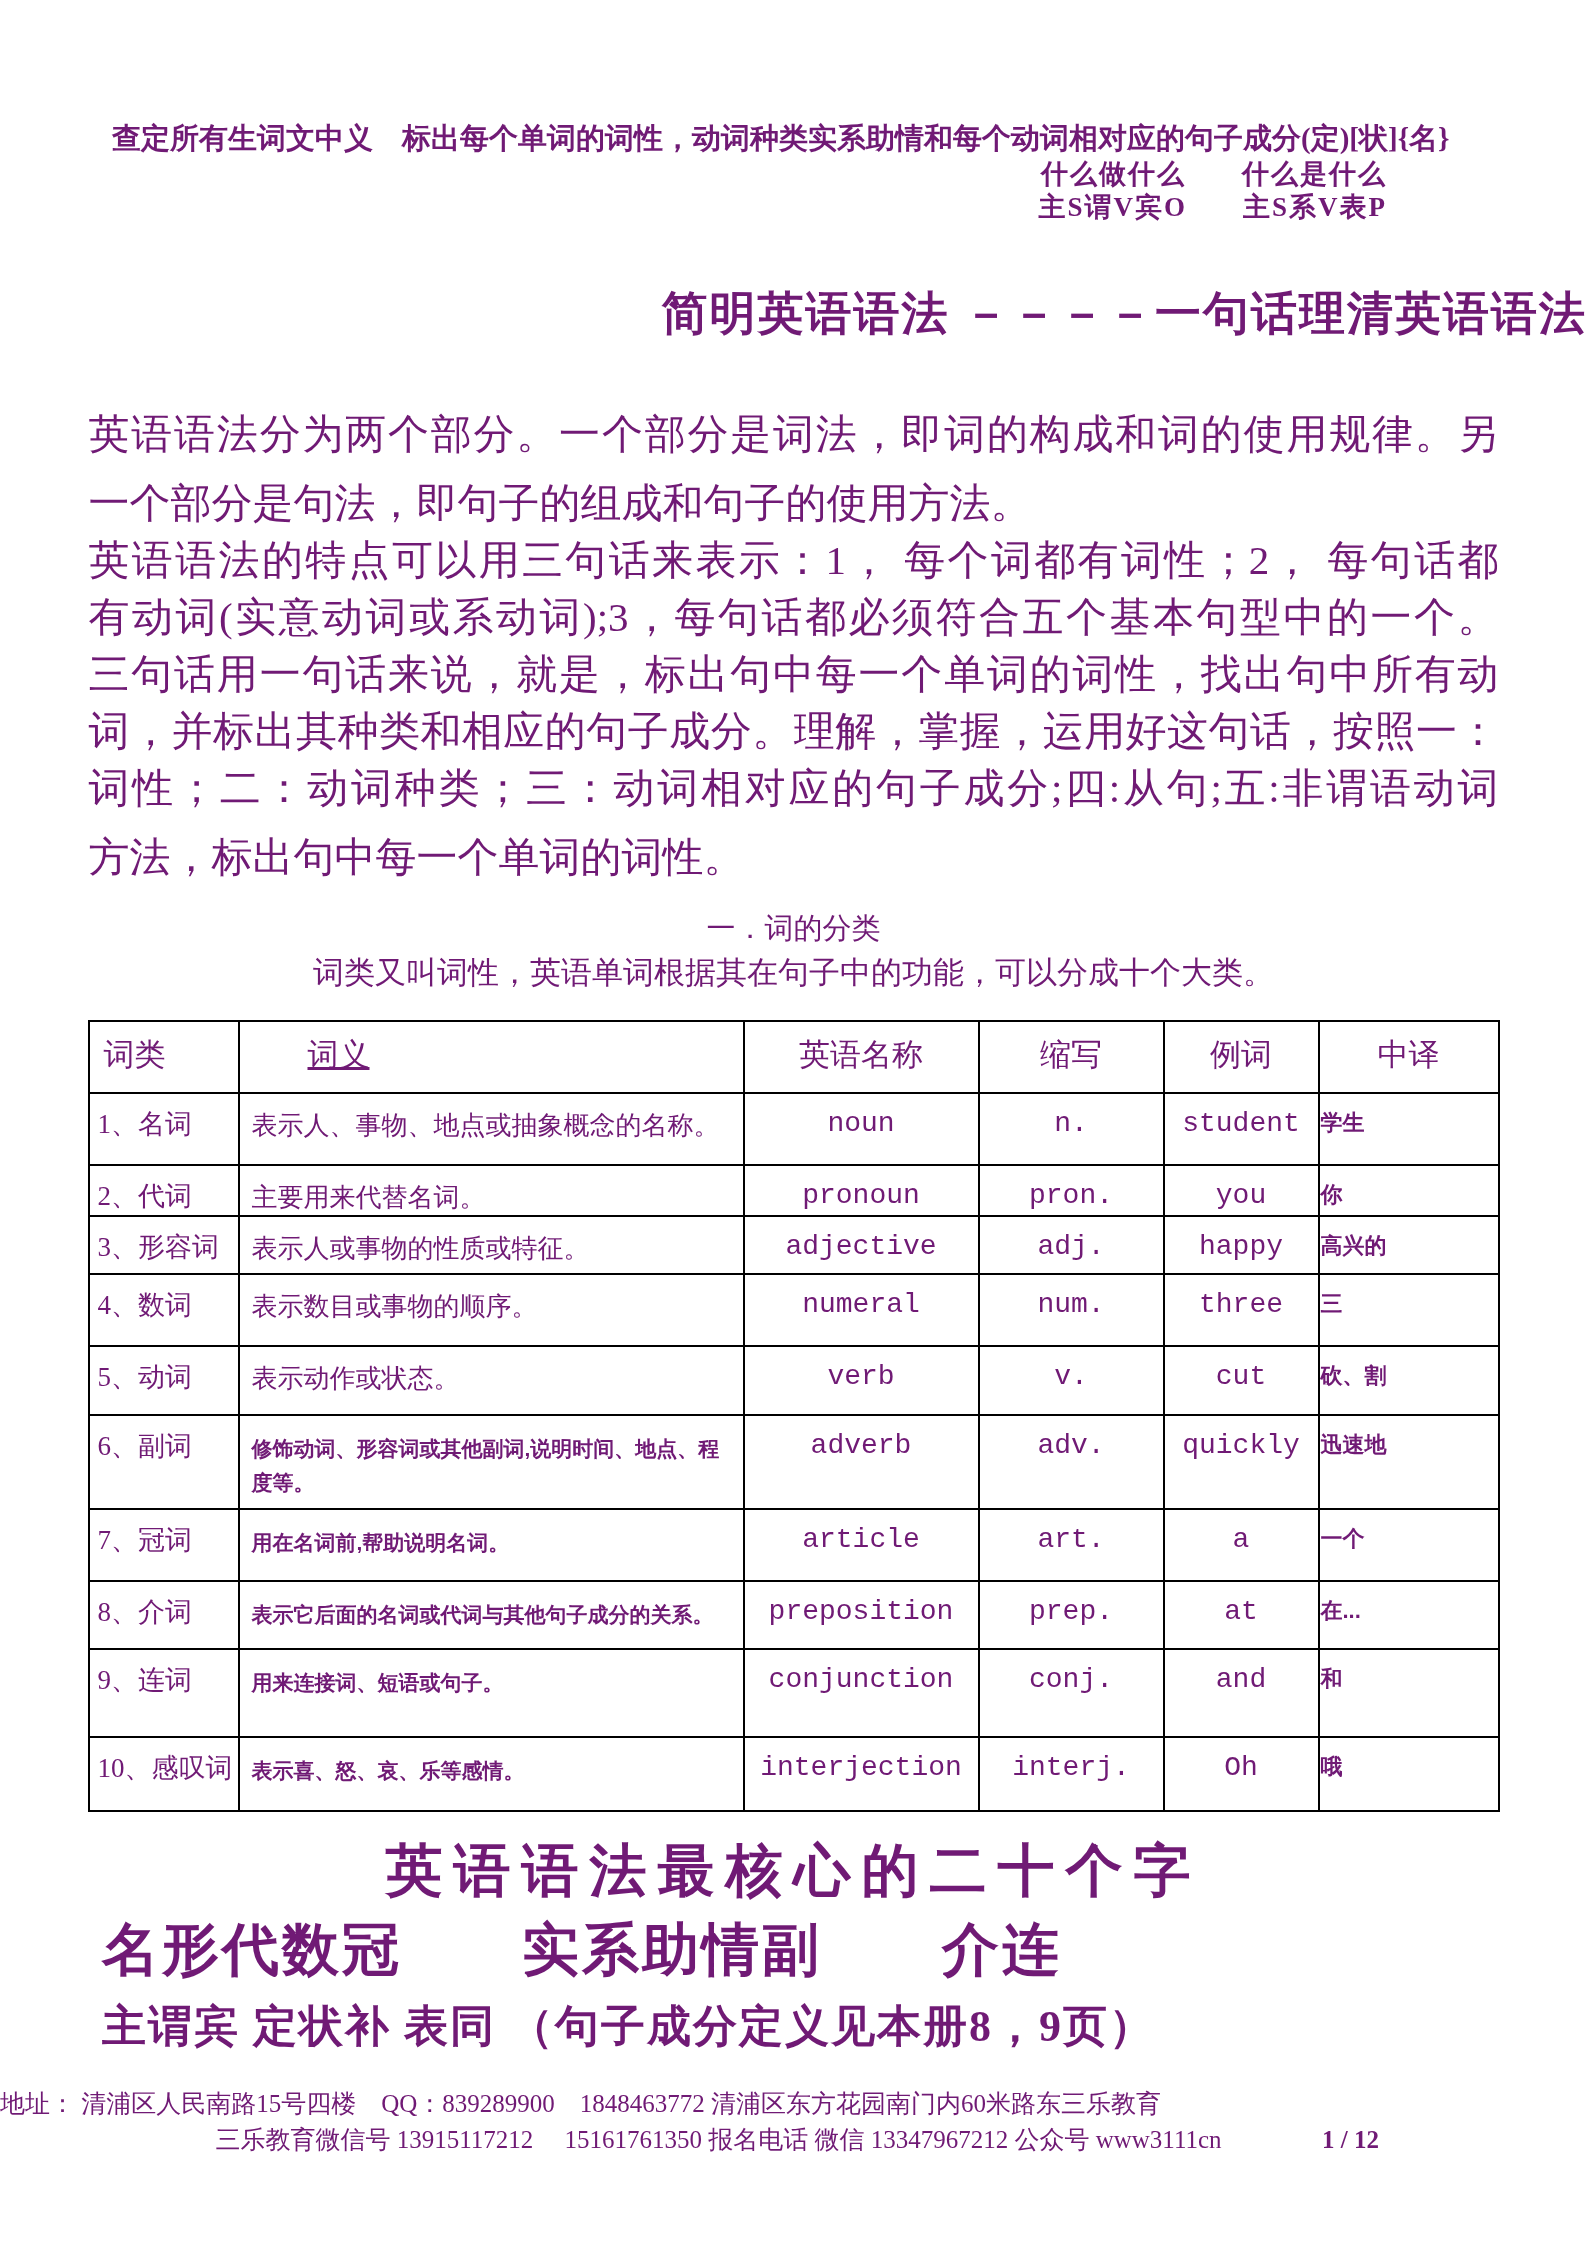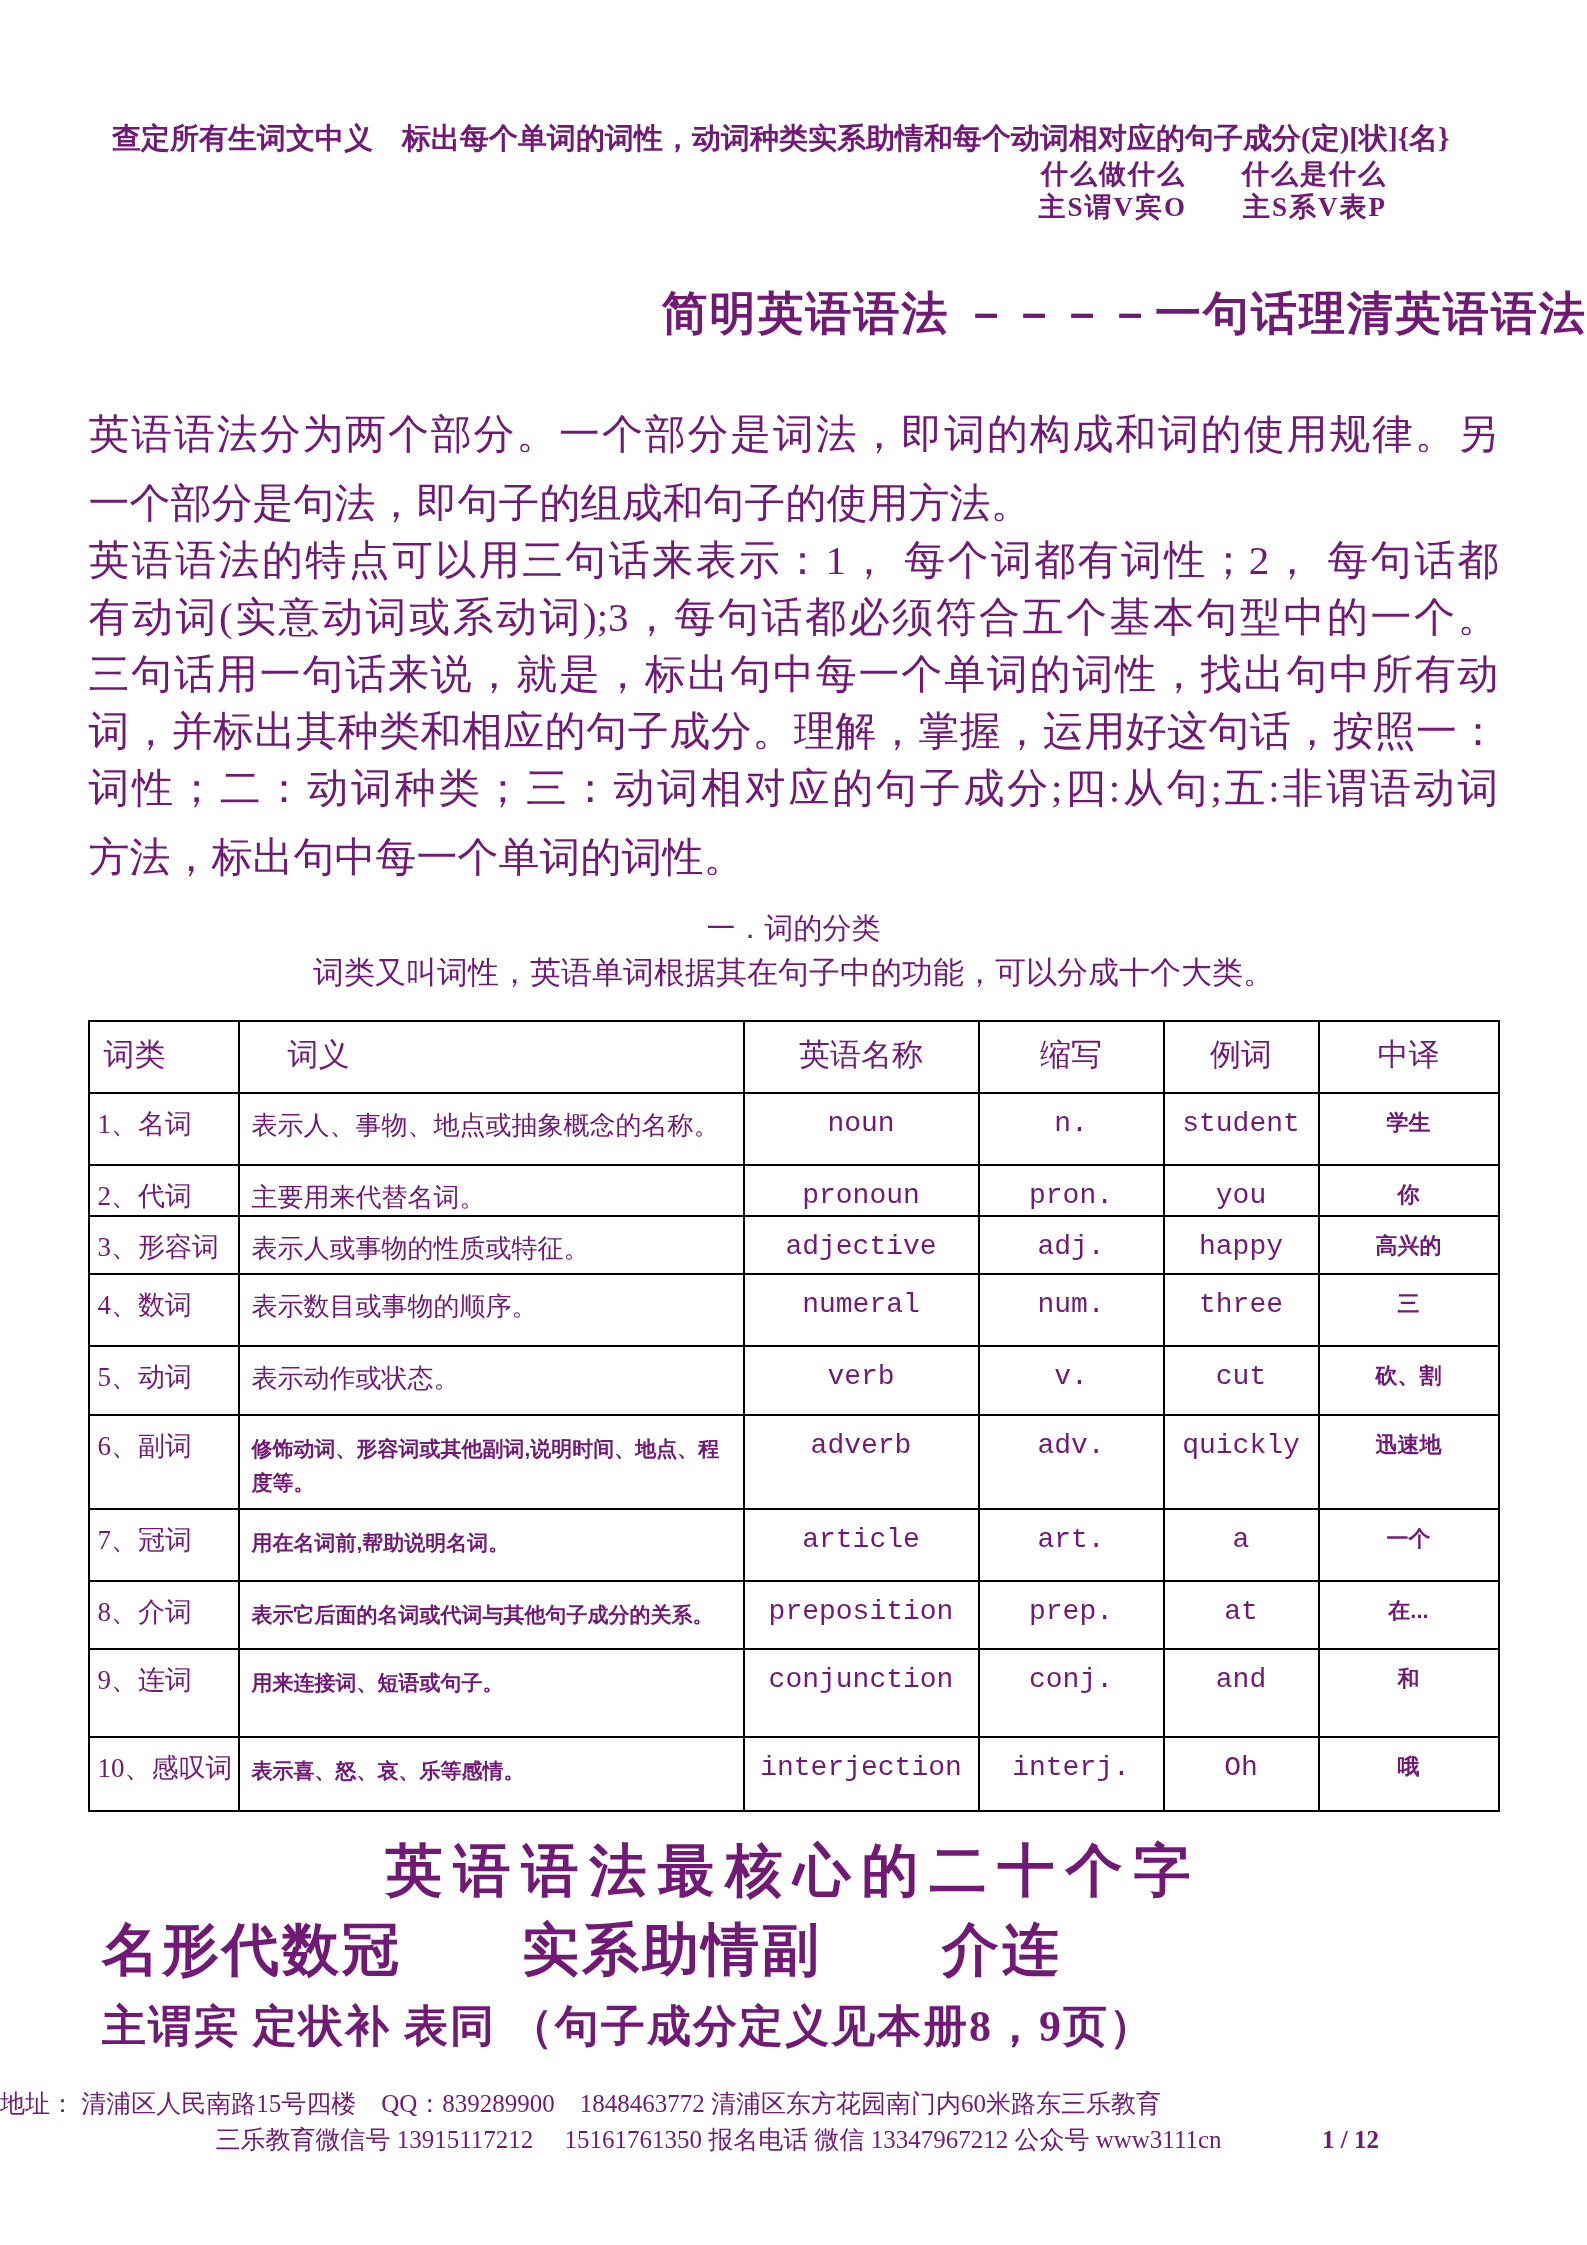--- a/index.html
+++ b/index.html
@@ -19,31 +19,31 @@
   .pline { text-align:justify; text-align-last:justify; }
   .pline.end { text-align-last:left;margin-top:12px; }
   
   .sec-h   { text-align:center; font-size:29px; line-height:36px; margin-top:24px; }
   .sec-sub { text-align:center; font-size:31px; line-height:38px; margin-top:8px; }
   
   table.wc { border-collapse:collapse; table-layout:fixed; width:1410px; margin:28px auto 0 auto; }
   .wc th, .wc td { border:2px solid #000; vertical-align:top; overflow:hidden; }
   .wc th { font-size:31px; font-weight:400; text-align:center; padding-top:12px; }
   .wc th.th-cat { text-align:left; padding-left:14px; }
-  .wc th.th-meaning { text-align:left; padding-left:48px; }
+  .wc th.th-meaning { text-align:left; padding-left:68px;text-decoration:underline; }
   tr.hrow { height:72px; }
   tr.r1 { height:72px; } tr.r2 { height:48px; } tr.r3 { height:58px; }
   tr.r4 { height:72px; } tr.r5 { height:69px; } tr.r6 { height:94px; }
   tr.r7 { height:72px; } tr.r8 { height:68px; } tr.r9 { height:88px;padding-left:44px; }
   tr.r10 { height:74px; }
   td.cat { font-size:27px; padding:12px 2px 0 8px; white-space:nowrap; }
   td.mlg { font-size:26px; padding:14px 4px 0 12px; }
   td.msm { font-size:21px; font-weight:700; font-family:"Liberation Sans", sans-serif; padding:16px 8px 0 12px; line-height:34px; }
   td.eng, td.abbr, td.ex { font-family:"Liberation Mono", monospace; font-size:28px; text-align:center; padding-top:14px; }
-  td.cn { font-size:22px; font-weight:700; font-family:"Liberation Sans", sans-serif; text-align:center; padding-top:14px; }
+  td.cn { font-size:22px; font-weight:700; font-family:"Liberation Sans", sans-serif; text-align:left; padding-top:14px; }
   
   .core-h { text-align:center; font-size:57px; font-weight:900; letter-spacing:11px; line-height:78px; margin-top:20px; }
   .core-1 { margin-left:102px; font-size:57px; font-weight:900; letter-spacing:3px; line-height:80px; }
   .core-2 { margin-left:102px; font-size:44px; font-weight:700; letter-spacing:2px; line-height:62px; margin-top:6px; }
   
   .footer { margin-top:28px; font-size:25px; line-height:36px; }
   .f1 { text-align:left; }
   .f2 { position:relative; text-align:center; padding-right:150px; }
   .pageno { position:absolute; right:208px; top:0; font-weight:700; }
 </style>

